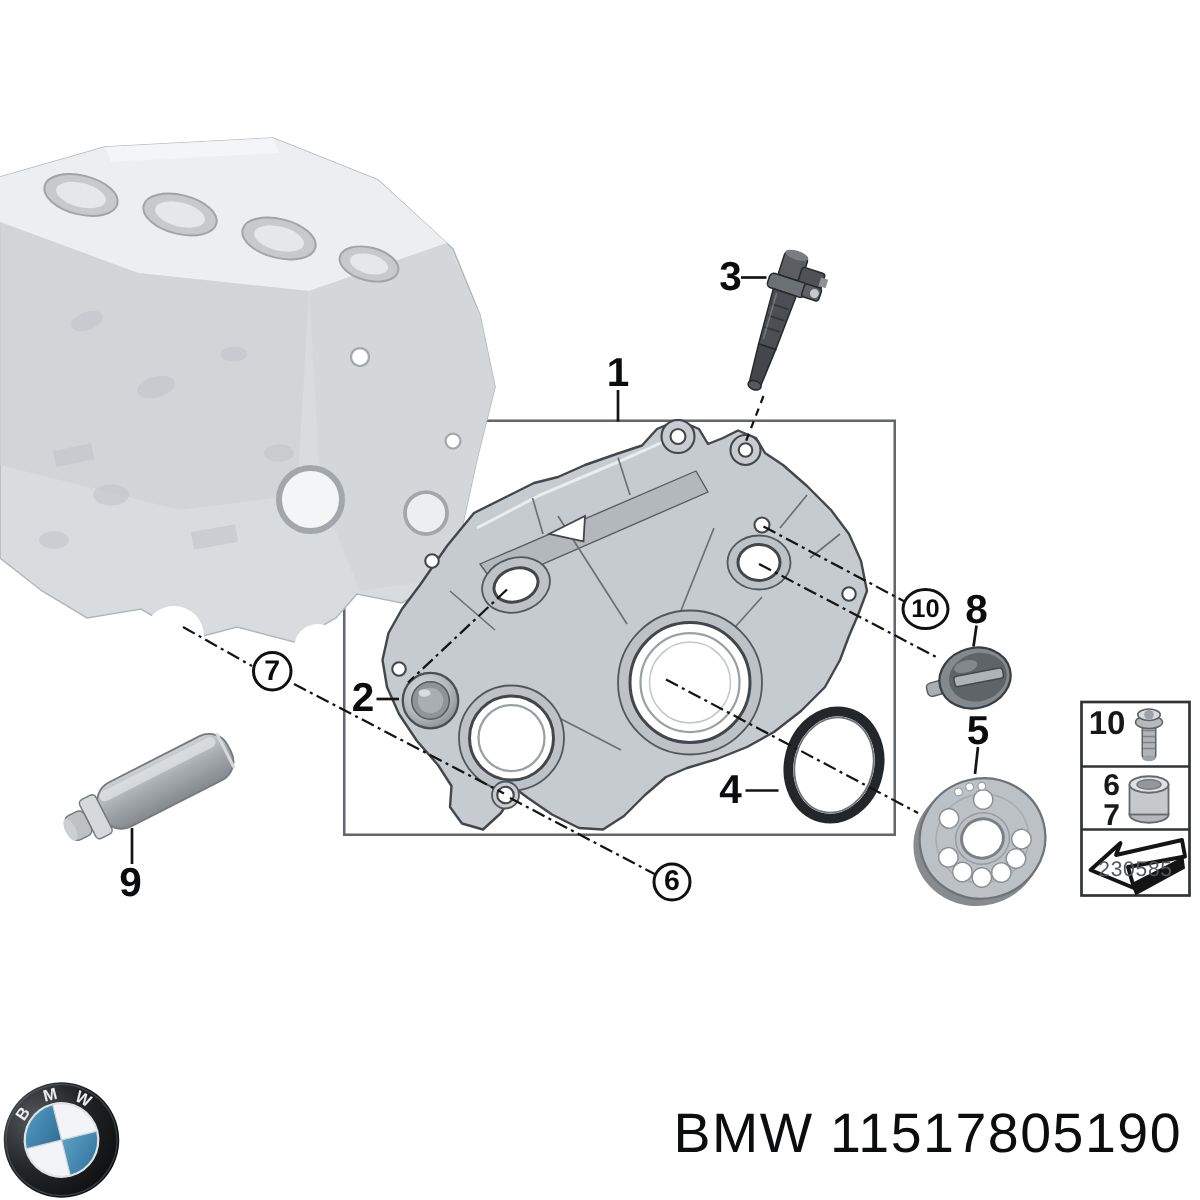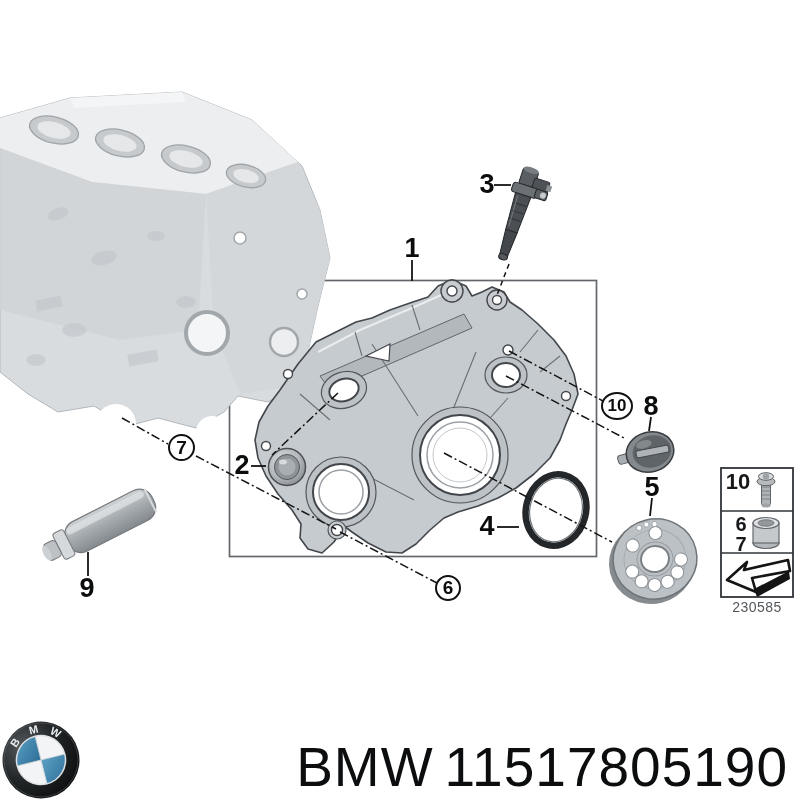--- a/index.html
+++ b/index.html
@@ -5,23 +5,23 @@
   html,body{margin:0;padding:0;background:#fff;}
   #stage{position:relative;width:800px;height:800px;background:#fff;overflow:hidden;
          font-family:"Liberation Sans",sans-serif;}
   #artwork{position:absolute;left:0;top:0;}
   .callout{position:absolute;font-weight:bold;font-size:27px;color:#0b0c0d;
            line-height:1;text-align:center;}
   .callout-circled{position:absolute;display:flex;align-items:center;justify-content:center;
            font-weight:bold;font-size:19px;color:#0b0c0d;border:2.6px solid #101112;
            border-radius:50%;background:#fff;box-sizing:border-box;}
   .legend-num{position:absolute;font-weight:bold;color:#17181a;line-height:1;text-align:center;}
-  .legend-code{position:absolute;left:713px;top:599px;width:88px;text-align:center;
+  .legend-code{position:absolute;left:713px;top:571px;width:88px;text-align:center;
            font-size:14px;color:#53575b;letter-spacing:.5px;}
-  .footer-text{position:absolute;right:12px;top:735px;font-size:55px;color:#0c0d0e;
+  .footer-text{position:absolute;right:12px;top:735px;font-size:37px;color:#0c0d0e;
            letter-spacing:1px;white-space:nowrap;}
   .footer-text span{display:inline-block;}
   .footer-text .num{margin-left:11px;}
 </style>
 </head>
 <body>
 
 <div id="stage">
 
 <svg id="artwork" width="800" height="800" viewBox="0 0 800 800">

